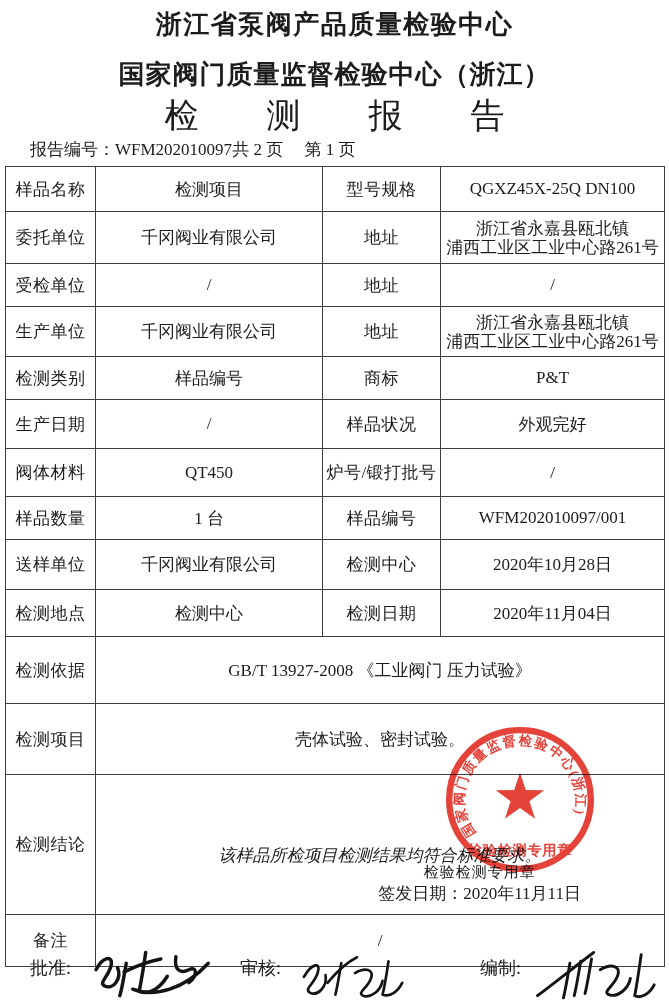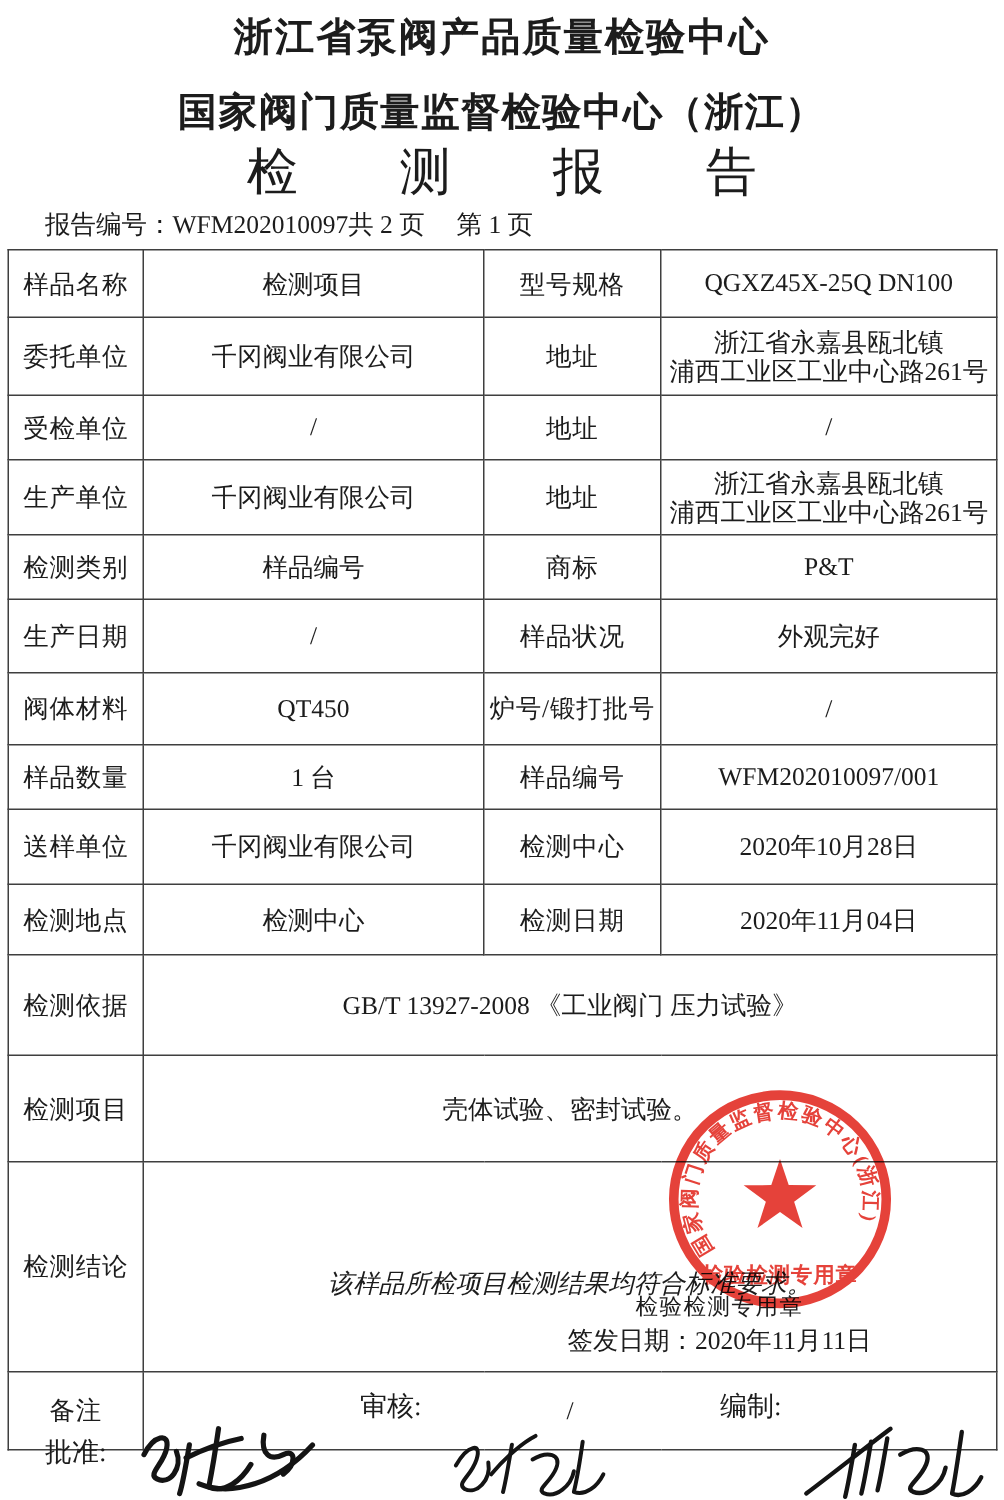--- a/index.html
+++ b/index.html
@@ -165,30 +165,30 @@
   <div class="footer-label" style="left:30px;top:957px">批准:</div>
   <svg class="sig s1" style="left:80px;top:946px" width="140" height="54" viewBox="0 0 120 50">
     <path d="M10,22 C16,10 26,8 24,18 C22,28 12,34 18,37 C26,41 34,30 30,20"></path>
     <path d="M38,16 C36,28 34,40 32,46"></path>
     <path d="M36,24 C48,18 60,14 70,12"></path>
     <path d="M56,6 C54,20 52,32 50,42 C60,46 70,38 76,28"></path>
     <path d="M84,10 C82,22 88,26 96,22 C104,18 104,28 96,34"></path>
     <path d="M44,40 C64,48 92,40 114,16"></path>
   </svg>
 
-  <div class="footer-label" style="left:240px;top:926px">审核:</div>
+  <div class="footer-label" style="left:240px;top:957px">审核:</div>
   <svg class="sig s2" style="left:298px;top:949px" width="118" height="50" viewBox="0 0 120 50">
     <path d="M6,28 C14,14 24,12 20,24 C16,36 6,40 12,44 C20,48 30,38 28,26"></path>
     <path d="M30,34 C40,22 52,12 60,8"></path>
     <path d="M44,14 C42,26 40,38 38,46"></path>
     <path d="M58,24 C68,18 78,20 74,30 C70,40 60,44 66,47 C74,50 84,42 86,32"></path>
     <path d="M92,12 C90,26 88,38 86,46 C94,49 102,42 106,34"></path>
   </svg>
 
-  <div class="footer-label" style="left:480px;top:926px">编制:</div>
+  <div class="footer-label" style="left:480px;top:957px">编制:</div>
   <svg class="sig s3" style="left:532px;top:946px" width="132" height="54" viewBox="0 0 120 50">
     <path d="M4,46 C20,34 40,18 56,6"></path>
     <path d="M34,16 C32,28 30,40 28,48"></path>
     <path d="M44,14 C42,26 40,38 38,46"></path>
     <path d="M54,12 C52,24 50,36 48,44"></path>
     <path d="M62,22 C72,16 82,18 78,28 C74,38 64,42 70,45 C78,48 88,40 90,30"></path>
     <path d="M100,8 C98,22 96,36 94,46 C100,49 108,44 112,36"></path>
   </svg>
 
 </div>

